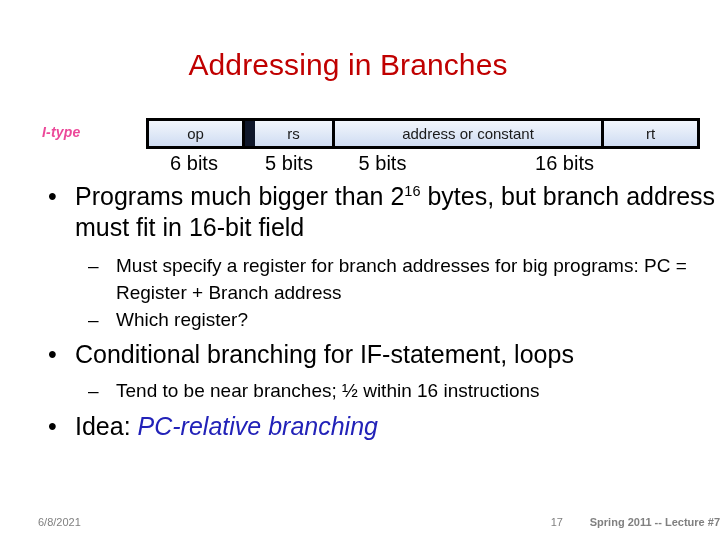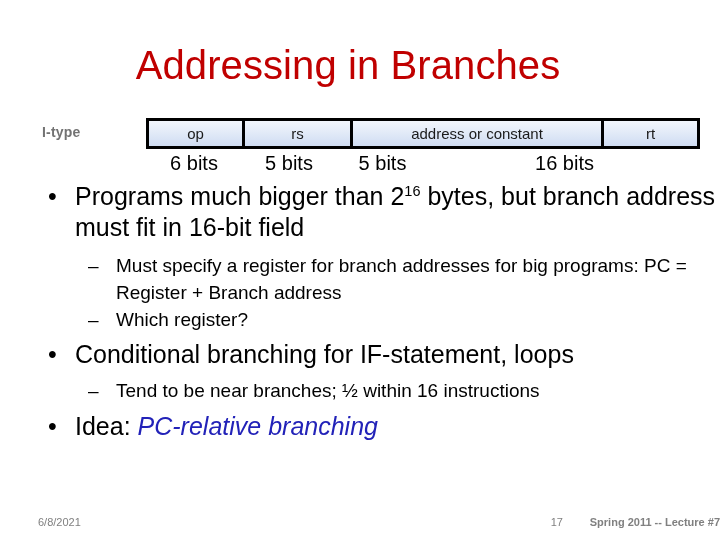--- a/index.html
+++ b/index.html
@@ -17,42 +17,43 @@
   }
 
   
   .slide-title {
     position: absolute;
     top: 48px;
     left: 0;
     width: 696px;
     text-align: center;
     color: #C00000;
-    font-size: 40px;
+    font-size: 30px;
     line-height: 34px;
     font-weight: 400;
     letter-spacing: 0.1px;
     white-space: nowrap;
   }
 
   
   .fmt-wrap {
     position: absolute;
     left: 0;
     top: 118px;
     width: 720px;
     height: 68px;
   }
   .fmt-label {
     position: absolute;
     left: 42px;
     top: 6px;
     font-size: 14px;
+    font-style: italic;
     font-weight: bold;
-    color: #737373;
+    color: #ec4899;
     letter-spacing: 0.2px;
   }
   .fmt-table {
     position: absolute;
     left: 146px;
     top: 0px;
     width: 554px;
     height: 31px;
     display: flex;
     border: 3px solid #000000;
@@ -67,21 +68,21 @@
     justify-content: center;
     font-size: 15px;
     color: #1a1a1a;
     box-sizing: border-box;
     border-right: 3px solid #000000;
     overflow: hidden;
     white-space: nowrap;
   }
   .fmt-cell:last-child { border-right: none; }
   .fmt-cell.c-op { width: 96px; }
-  .fmt-cell.c-rs { width: 108px; }
+  .fmt-cell.c-rs { width: 80px; margin-left: 10px; }
   .fmt-cell.c-rt { width: 93px; }
   .fmt-cell.c-addr { flex: 1 1 auto; }
 
   .fmt-bits {
     position: absolute;
     left: 146px;
     top: 34px;
     width: 554px;
     height: 24px;
   }

